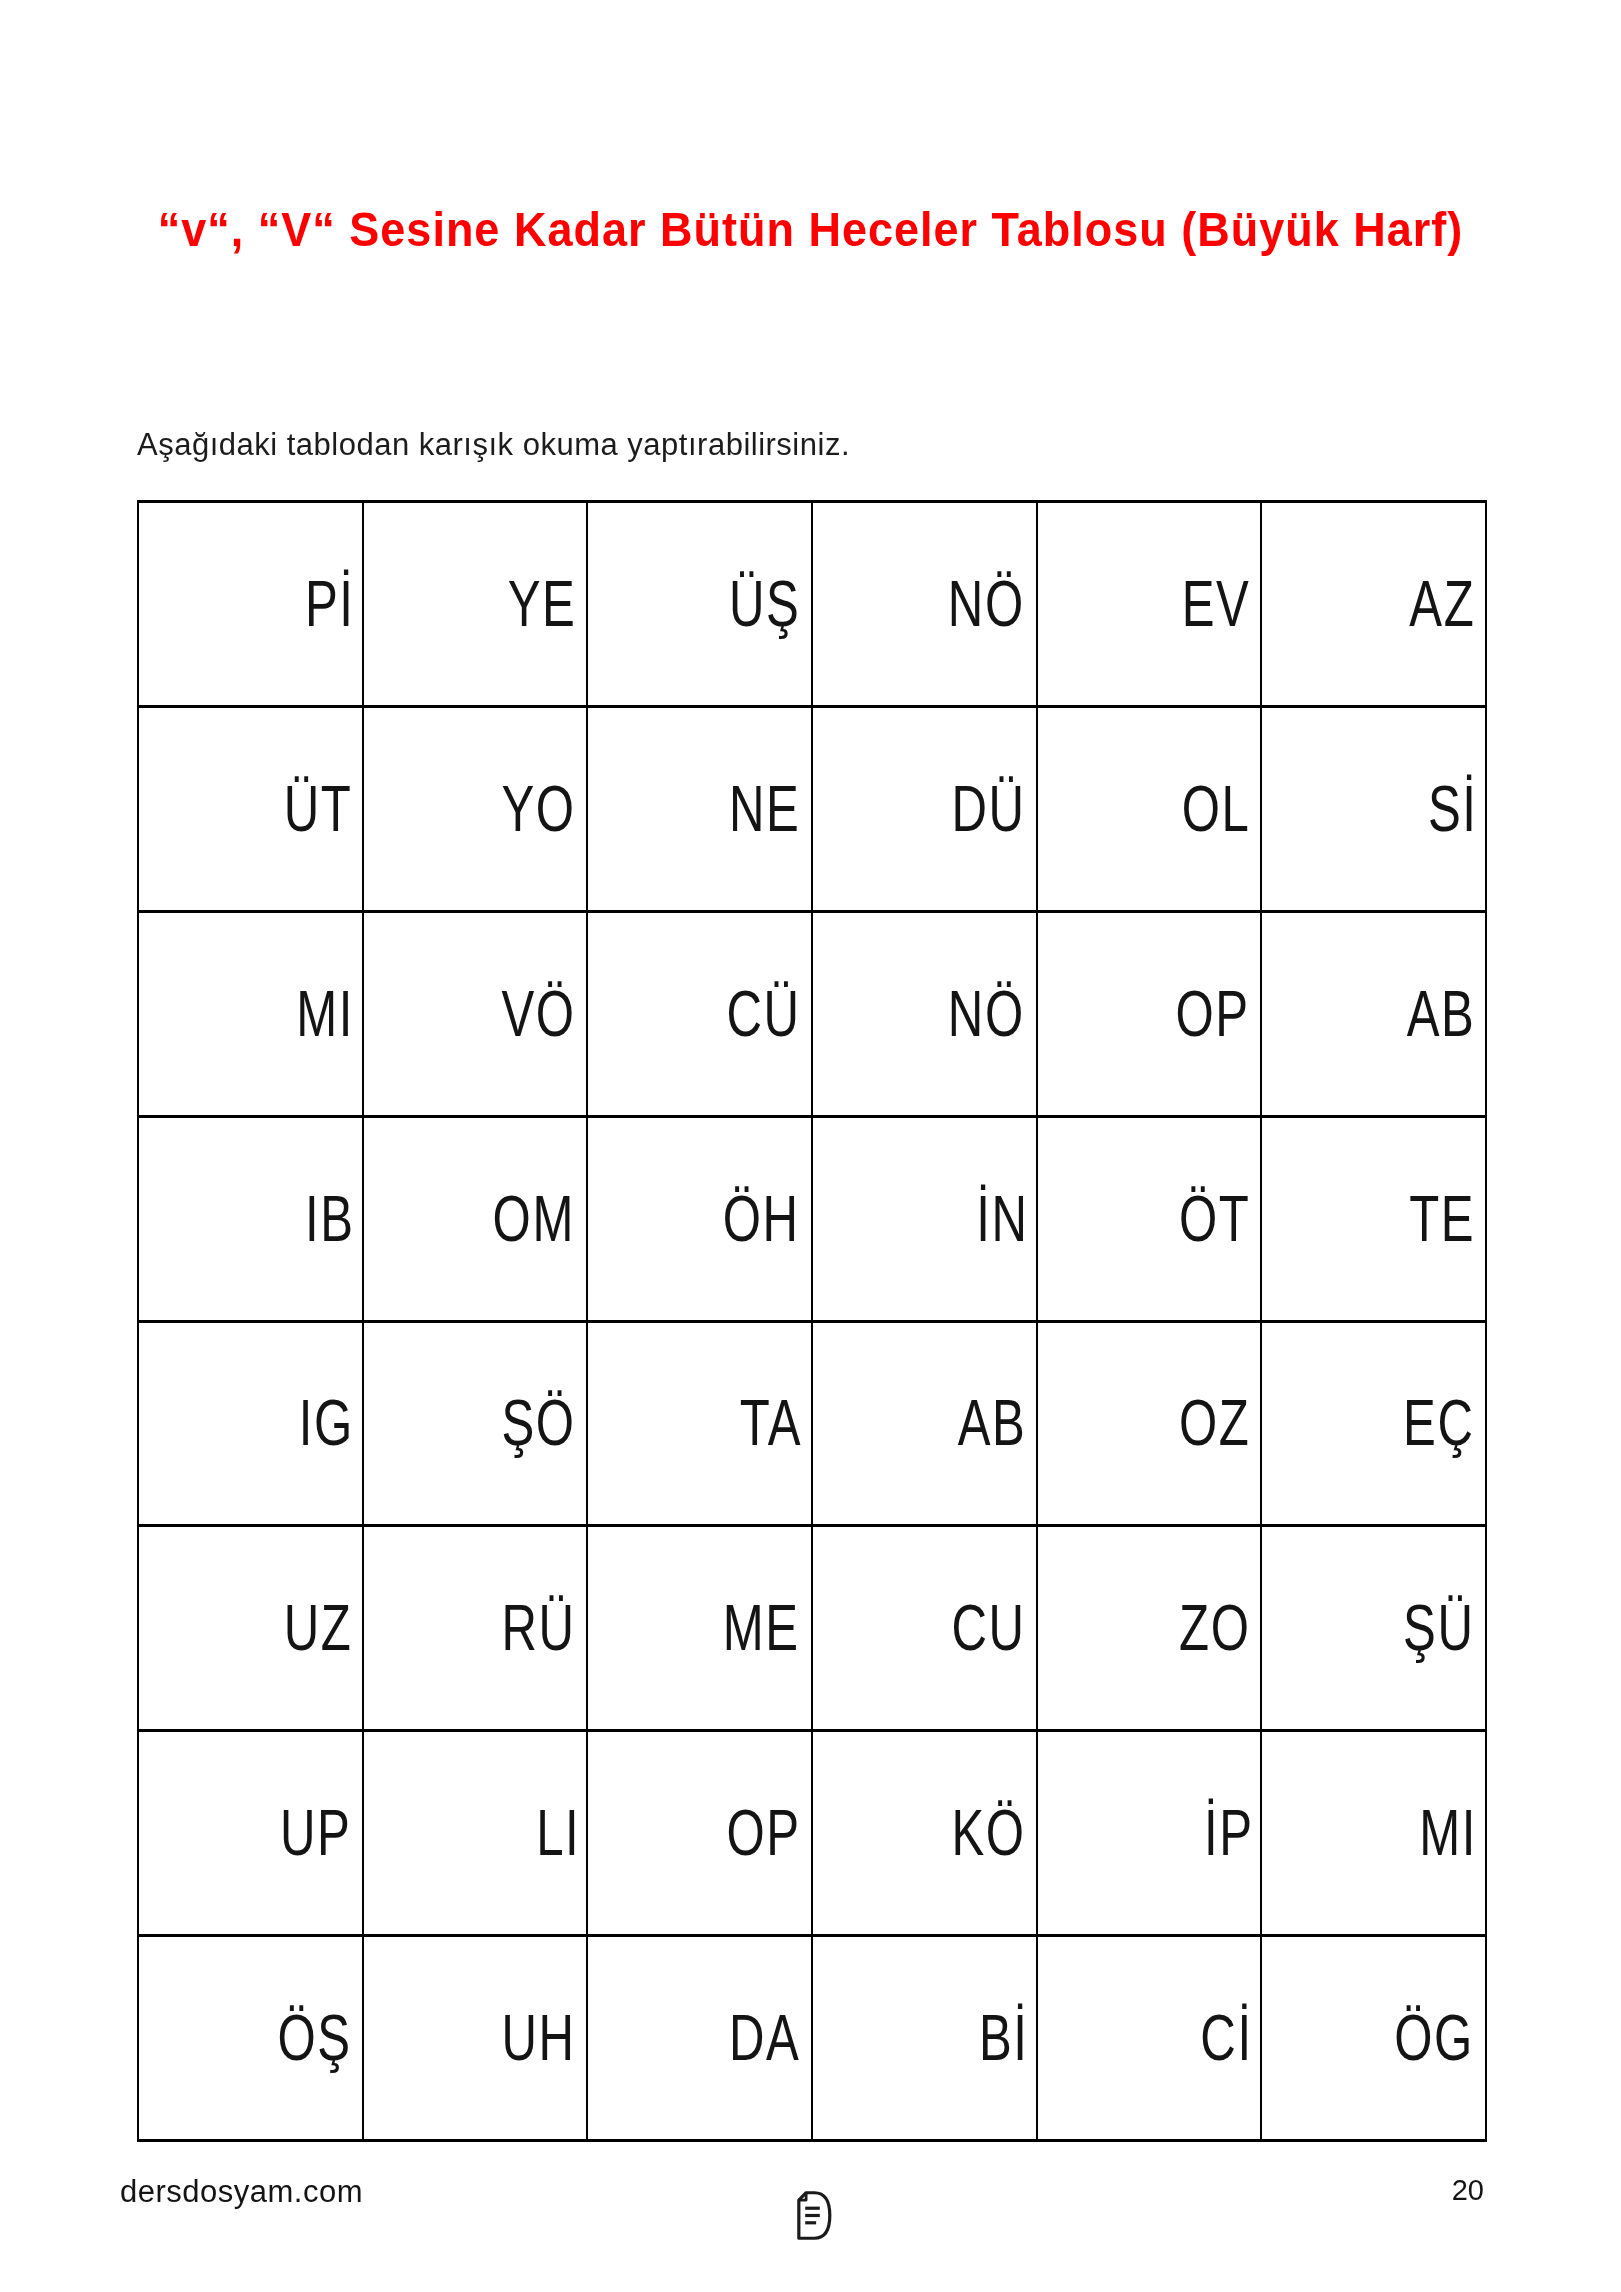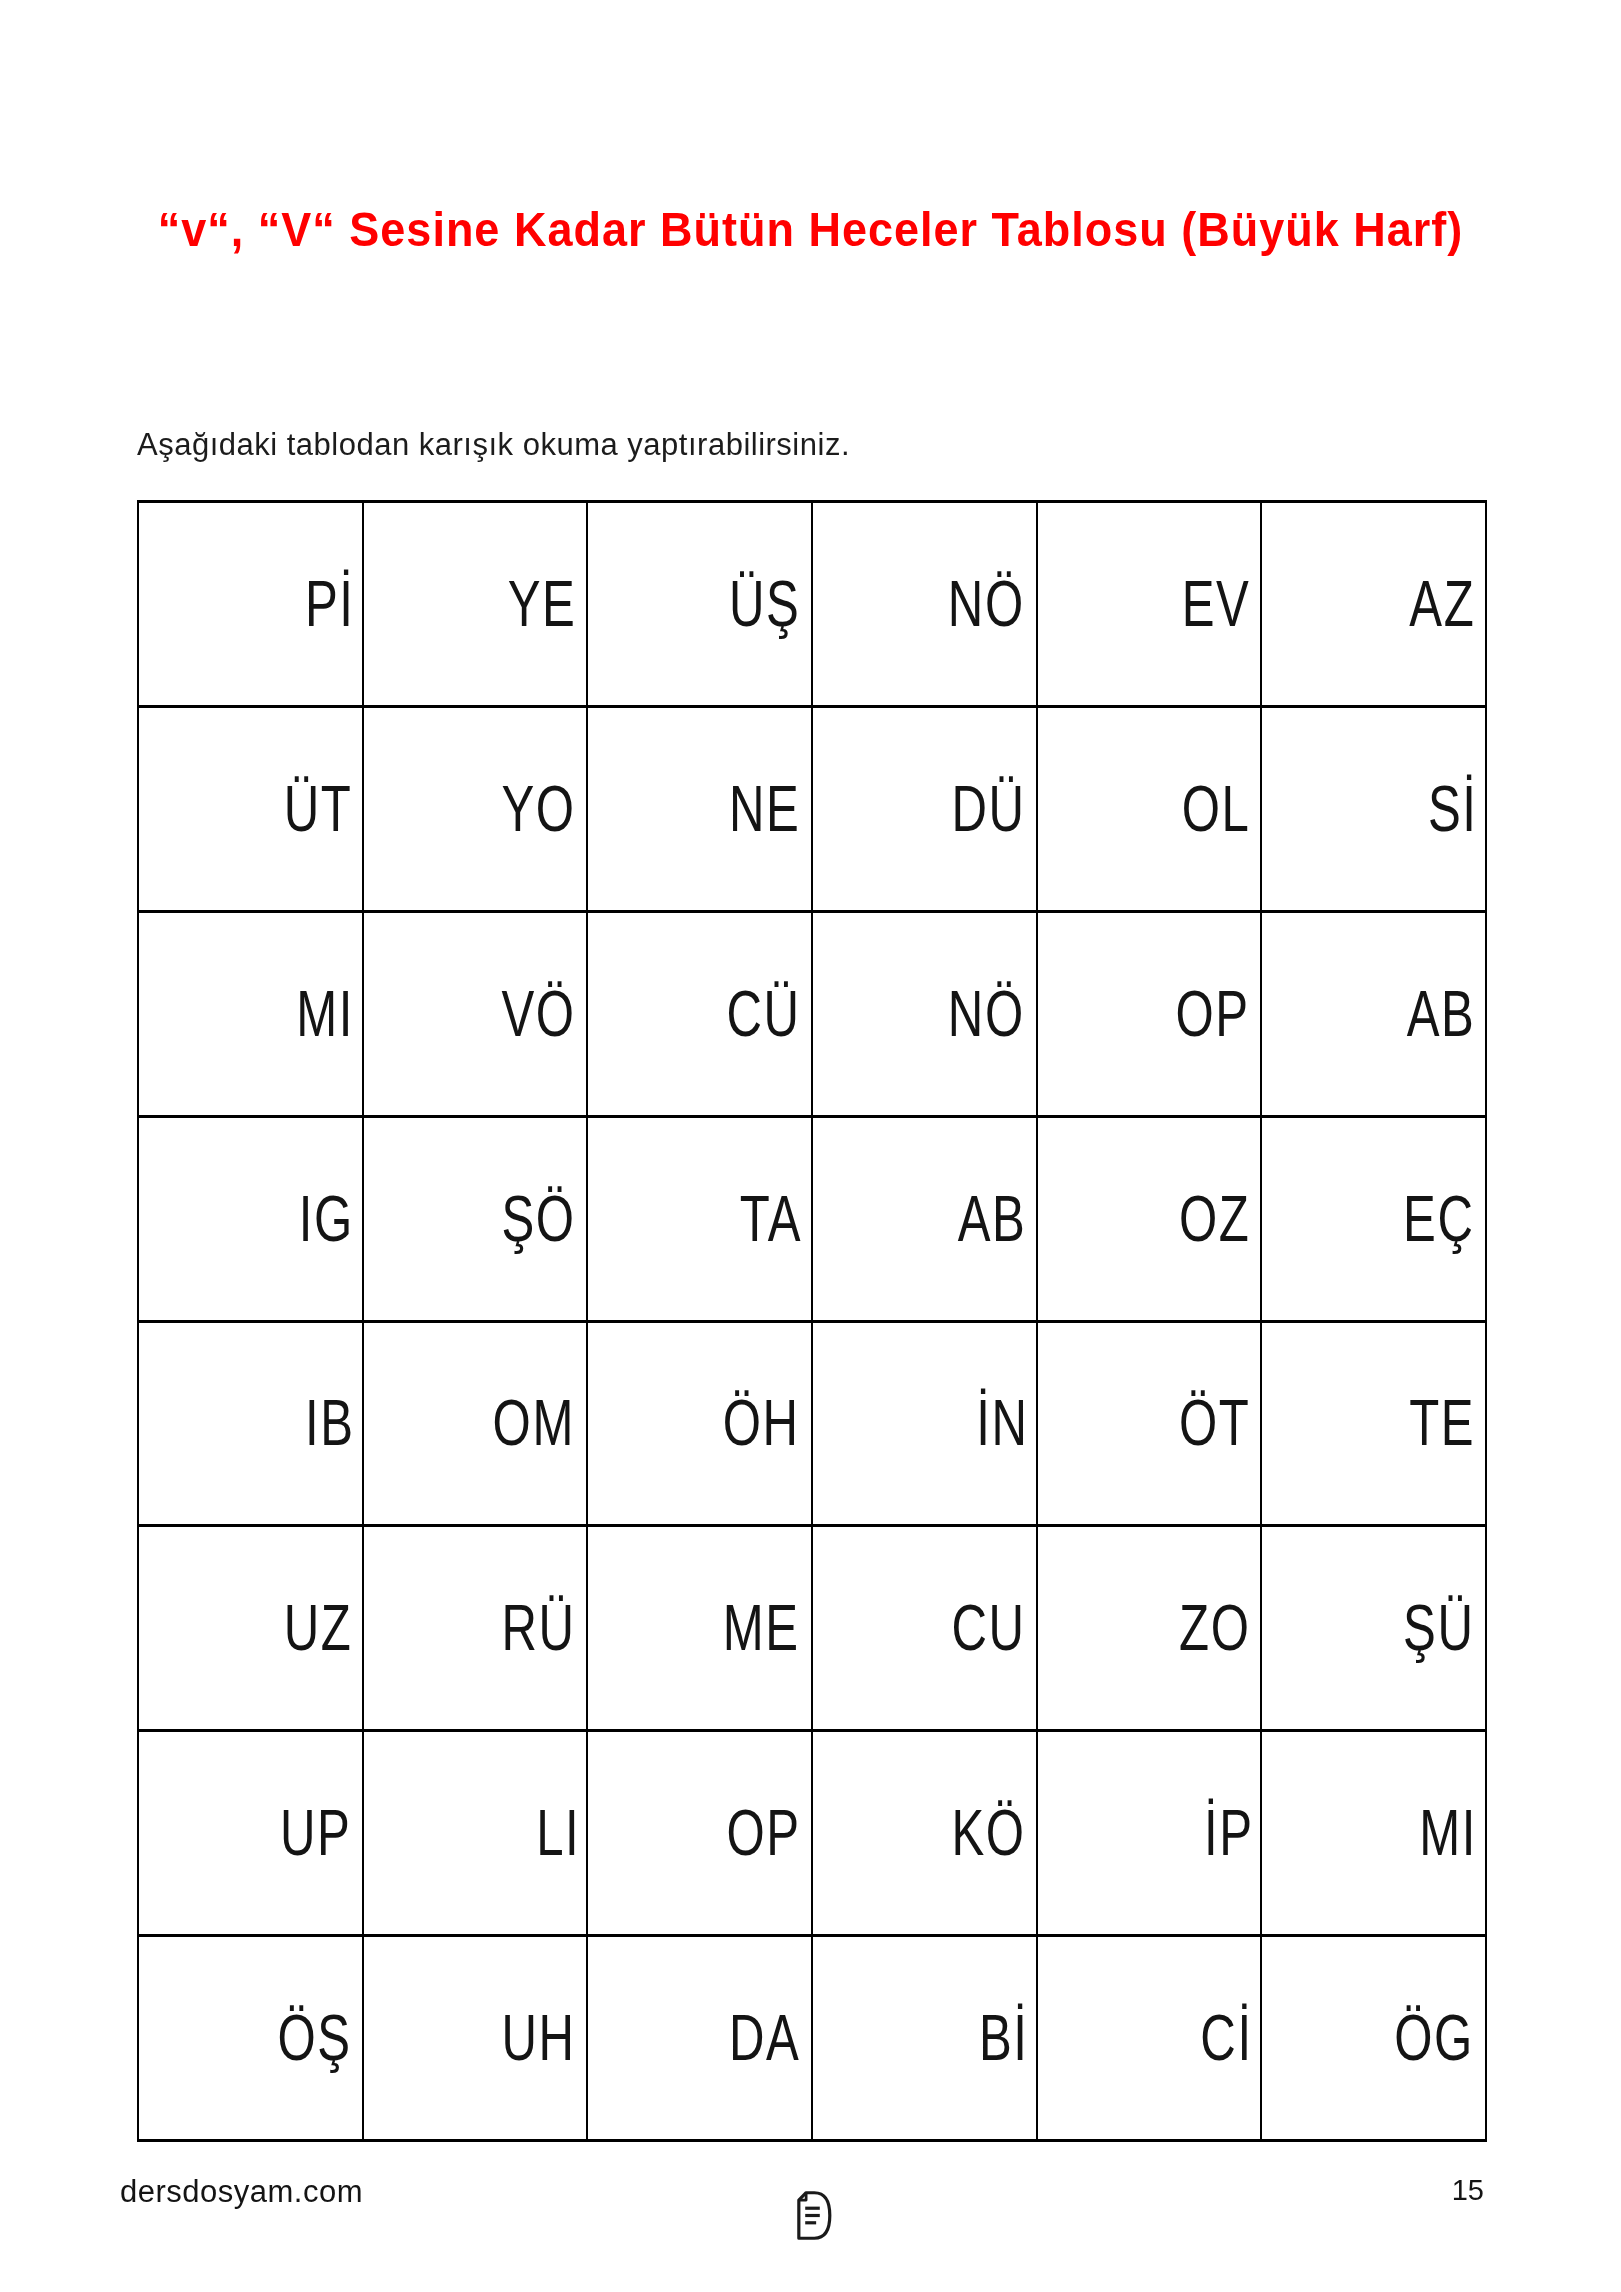--- a/index.html
+++ b/index.html
@@ -117,34 +117,34 @@
         </tr>
         <tr>
           <td><span class="syl">MI</span></td>
           <td><span class="syl">VÖ</span></td>
           <td><span class="syl">CÜ</span></td>
           <td><span class="syl">NÖ</span></td>
           <td><span class="syl">OP</span></td>
           <td><span class="syl">AB</span></td>
         </tr>
         <tr>
+          <td><span class="syl">IB</span></td>
+          <td><span class="syl">OM</span></td>
+          <td><span class="syl">ÖH</span></td>
+          <td><span class="syl">İN</span></td>
+          <td><span class="syl">ÖT</span></td>
+          <td><span class="syl">TE</span></td>
+        </tr>
+        <tr>
           <td><span class="syl">IG</span></td>
           <td><span class="syl">ŞÖ</span></td>
           <td><span class="syl">TA</span></td>
           <td><span class="syl">AB</span></td>
           <td><span class="syl">OZ</span></td>
           <td><span class="syl">EÇ</span></td>
-        </tr>
-        <tr>
-          <td><span class="syl">IB</span></td>
-          <td><span class="syl">OM</span></td>
-          <td><span class="syl">ÖH</span></td>
-          <td><span class="syl">İN</span></td>
-          <td><span class="syl">ÖT</span></td>
-          <td><span class="syl">TE</span></td>
         </tr>
         <tr>
           <td><span class="syl">UZ</span></td>
           <td><span class="syl">RÜ</span></td>
           <td><span class="syl">ME</span></td>
           <td><span class="syl">CU</span></td>
           <td><span class="syl">ZO</span></td>
           <td><span class="syl">ŞÜ</span></td>
         </tr>
         <tr>
@@ -171,16 +171,16 @@
   <span class="footer-logo">
     <svg width="45" height="51" viewBox="0 0 44 56" xmlns="http://www.w3.org/2000/svg">
       <path d="M15 3 H24 C36 3 41 12 41 28 C41 44 36 53 24 53 H7 V11 Z" fill="none" stroke="#1a1a1a" stroke-width="3.5" stroke-linejoin="round"></path>
       <path d="M15 3 V11 H7" fill="none" stroke="#1a1a1a" stroke-width="3" stroke-linejoin="round"></path>
       <line x1="14" y1="20" x2="30" y2="20" stroke="#1a1a1a" stroke-width="3.5"></line>
       <line x1="14" y1="28" x2="30" y2="28" stroke="#1a1a1a" stroke-width="3.5"></line>
       <line x1="14" y1="36" x2="26" y2="36" stroke="#1a1a1a" stroke-width="3.5"></line>
     </svg>
   </span>
 
-  <div class="footer-page">15</div>
+  <div class="footer-page">20</div>
 
 </div>
 
 
 </body></html>

